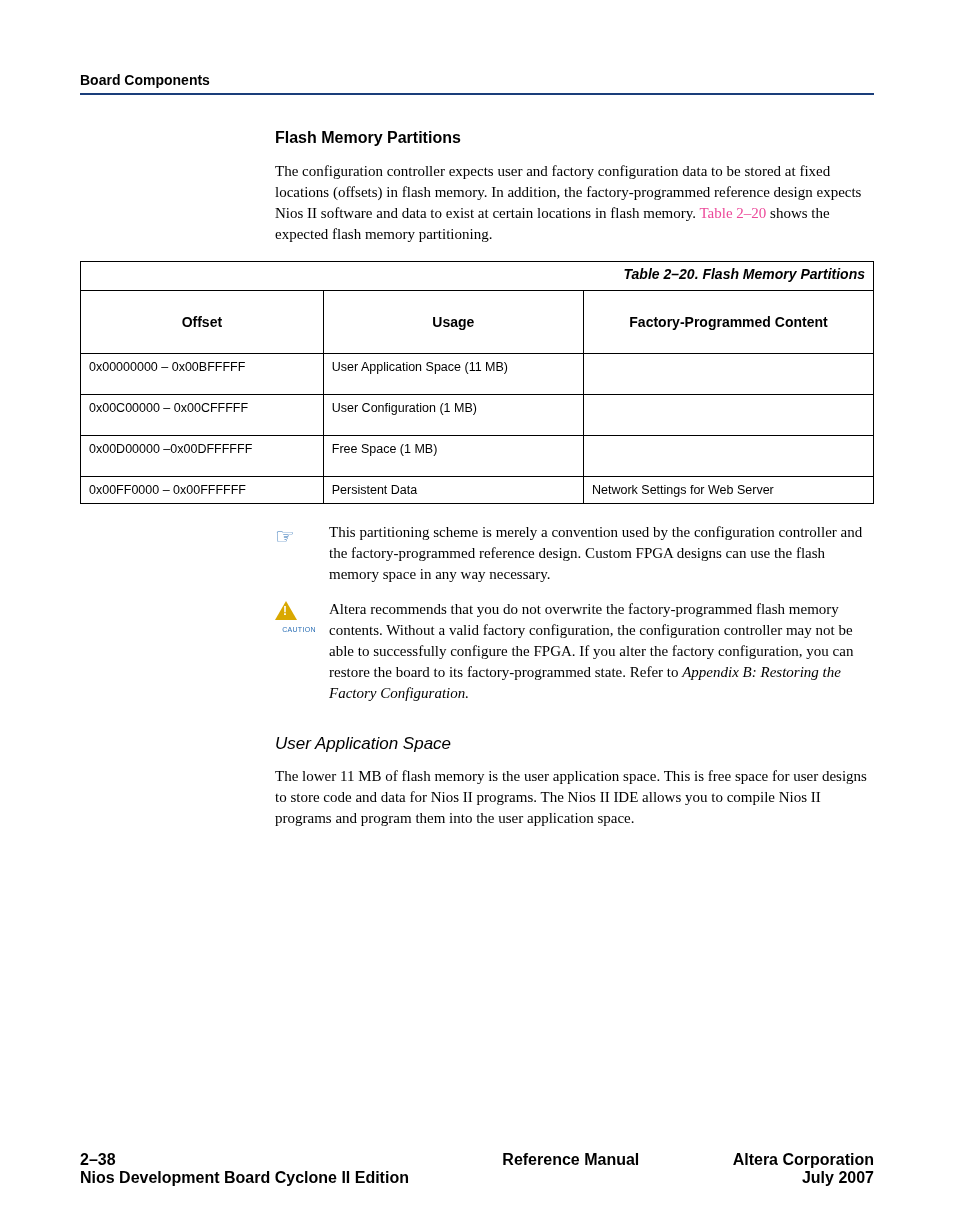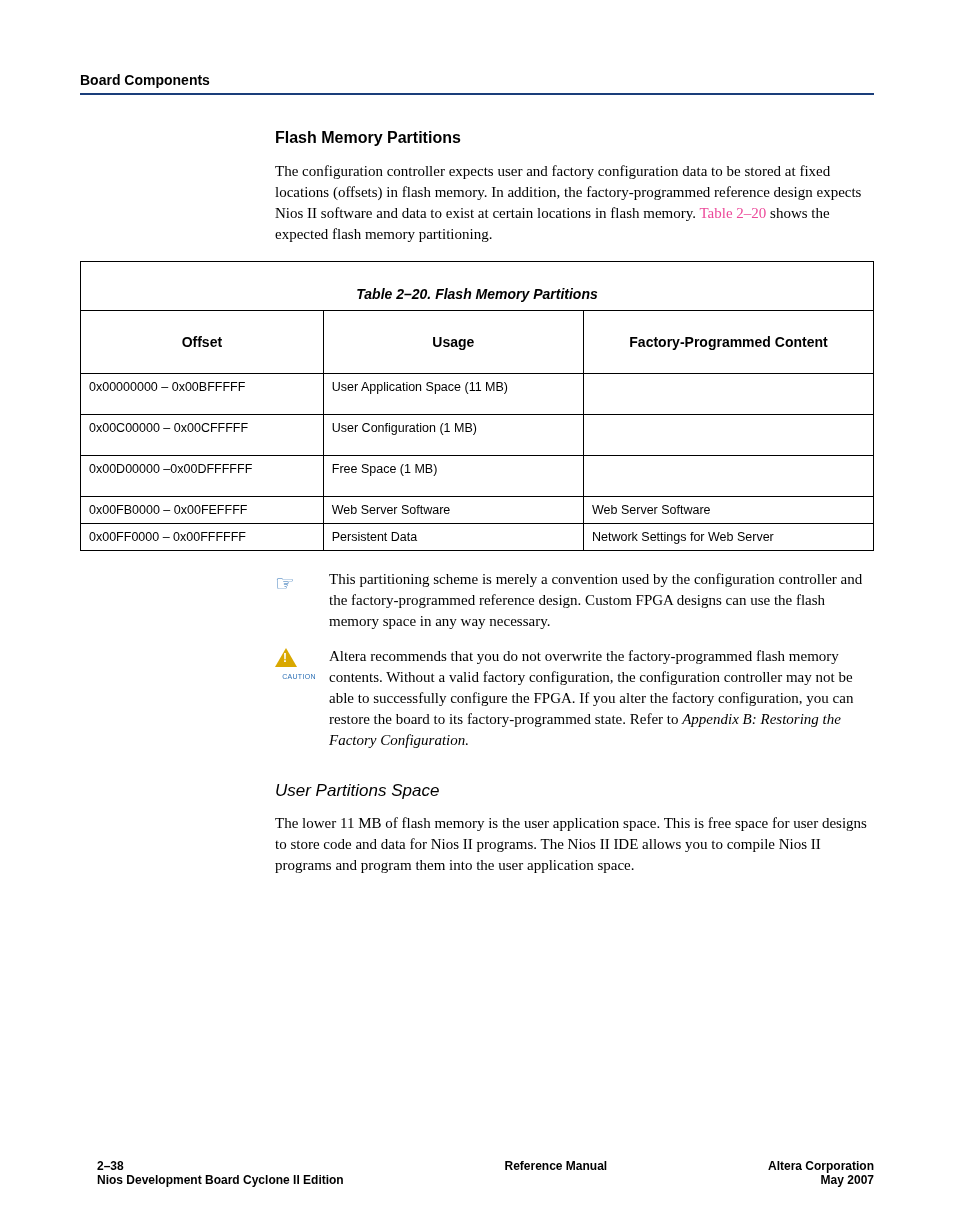--- a/index.html
+++ b/index.html
@@ -49,26 +49,26 @@
       text-decoration: none;
     }
     table {
       border-collapse: collapse;
       width: 100%;
       margin: 0 0 18px 0;
       font-family: Arial, Helvetica, sans-serif;
       font-size: 12.5px;
     }
     table caption {
-      text-align: center;
+      text-align: right;
       font-family: Arial, Helvetica, sans-serif;
       font-weight: bold;
       font-style: italic;
       font-size: 14px;
-      padding: 24px 8px 8px 8px;
+      padding: 4px 8px 8px 8px;
       border: 1px solid #000;
       border-bottom: none;
     }
     th {
       border: 1px solid #000;
       padding: 23px 8px;
       font-weight: bold;
       text-align: center;
       font-size: 14px;
     }
@@ -135,24 +135,23 @@
       font-style: italic;
       font-weight: normal;
       font-size: 17px;
       margin: 16px 0 12px 0;
     }
     .footer {
       margin-top: auto;
       display: flex;
       justify-content: space-between;
       font-family: Arial, Helvetica, sans-serif;
-      font-size: 12px;
+      font-size: 16px;
       font-weight: bold;
       padding-top: 20px;
-      margin-left: 17px;
     }
     .footer .left { text-align: left; }
     .footer .center { text-align: right; }
     .footer .right { text-align: right; }
     .tbl-row-short td { height: 14px; }
   </style>
 </head>
 <body>
 
 <div class="page">
@@ -187,25 +186,20 @@
         <td>0x00C00000 – 0x00CFFFFF</td>
         <td>User Configuration (1 MB)</td>
         <td></td>
       </tr>
       <tr>
         <td>0x00D00000 –0x00DFFFFFF</td>
         <td>Free Space (1 MB)</td>
         <td></td>
       </tr>
       <tr class="tbl-row-short">
-        <td>0x00FB0000 – 0x00FEFFFF</td>
-        <td>Web Server Software</td>
-        <td>Web Server Software</td>
-      </tr>
-      <tr class="tbl-row-short">
         <td>0x00FF0000 – 0x00FFFFFF</td>
         <td>Persistent Data</td>
         <td>Network Settings for Web Server</td>
       </tr>
     </tbody>
   </table>
 
   <div class="note-block">
     <div class="note-icon">
       <span class="hand-icon">☞</span>
@@ -217,31 +211,31 @@
     <div class="note-icon">
       <span class="caution-icon"></span>
       <span class="caution-label">CAUTION</span>
     </div>
     <div class="note-text">
       <span>Altera recommends that you do not overwrite the factory-programmed flash memory contents. Without a valid factory configuration, the configuration controller may not be able to successfully configure the FPGA. If you alter the factory configuration, you can restore the board to its factory-programmed state. Refer to </span><span class="italic">Appendix B: Restoring the Factory Configuration.</span>
     </div>
   </div>
 
   <div class="content-indent">
-    <h3 class="italic-head">User Partitions Space</h3>
+    <h3 class="italic-head">User Application Space</h3>
     <p class="body-text">The lower 11 MB of flash memory is the user application space. This is free space for user designs to store code and data for Nios II programs. The Nios II IDE allows you to compile Nios II programs and program them into the user application space.</p>
   </div>
 
   <div class="footer">
     <div class="left">
       <div>2–38</div>
       <div>Nios Development Board Cyclone II Edition</div>
     </div>
     <div class="center">
       <div>Reference Manual</div>
     </div>
     <div class="right">
       <div>Altera Corporation</div>
-      <div>May 2007</div>
+      <div>July 2007</div>
     </div>
   </div>
 
 </div>
 
 </body></html>

